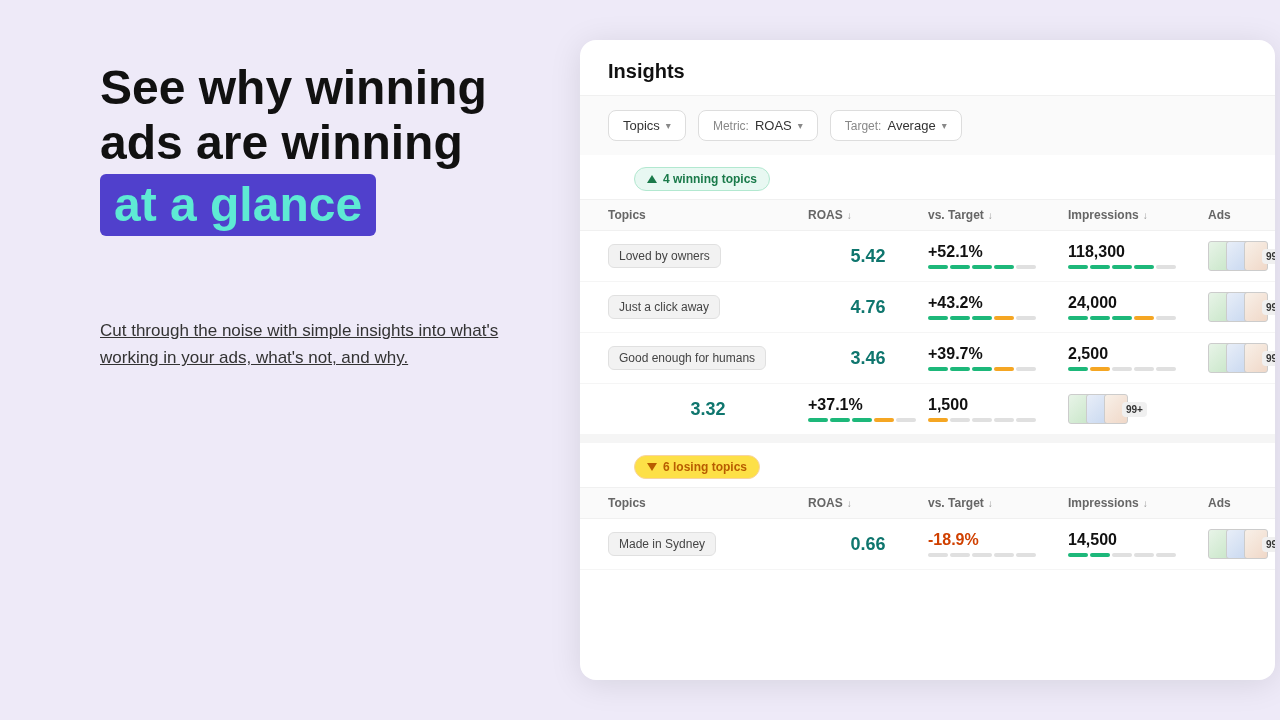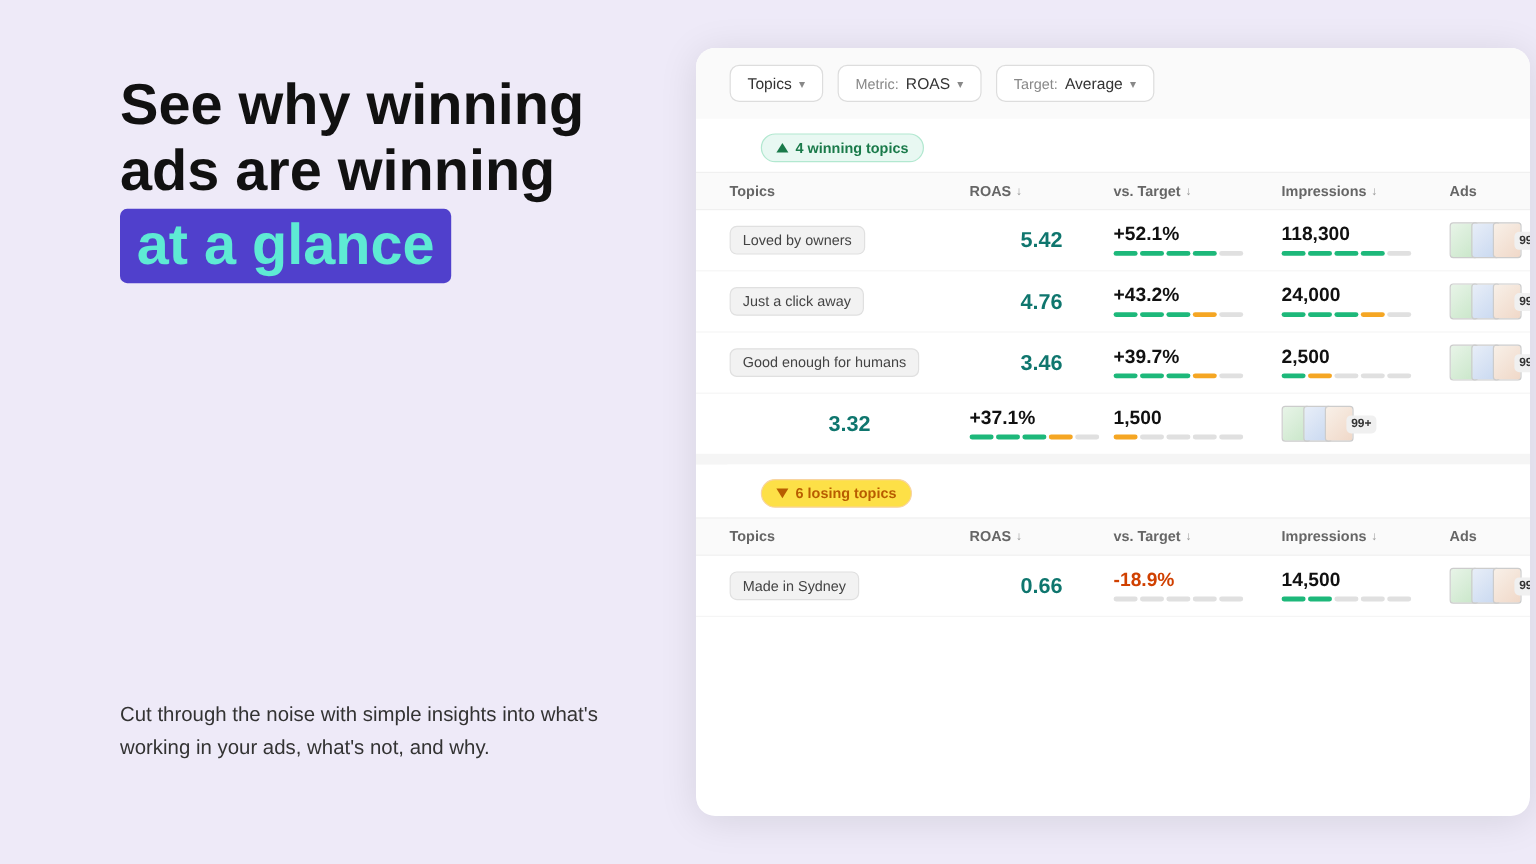--- a/index.html
+++ b/index.html
@@ -12,21 +12,22 @@
       display: flex;
     }
 
     
     .left-panel {
       width: 580px;
       min-width: 580px;
       padding: 60px 60px 60px 100px;
       display: flex;
       flex-direction: column;
-      justify-content: space-between;
+      justify-content: flex-start;
+      gap: 37px;
     }
 
     .headline {
       font-size: 48px;
       font-weight: 800;
       color: #111;
       line-height: 1.15;
       margin-bottom: 8px;
     }
 
@@ -41,20 +42,21 @@
       line-height: 1.2;
       margin-top: 4px;
     }
 
     .body-text {
       font-size: 17px;
       color: #333;
       line-height: 1.6;
       margin-top: 36px;
       margin-bottom: 24px;
+      text-decoration: underline;
     }
 
     .body-text2 {
       font-size: 17px;
       color: #333;
       line-height: 1.6;
     }
 
     
     .right-panel {
@@ -310,20 +312,23 @@
     <span>See why winning</span><br>
     <span>ads are winning</span><br>
     <span class="headline-highlight">at a glance</span>
   </div>
   <p class="body-text">Cut through the noise with simple insights into what's working in your ads, what's not, and why.</p>
 </div>
 
 <div class="right-panel">
   <div class="dashboard-card">
 
+    <div class="card-header">
+      <span class="card-title">Insights</span>
+    </div>
 
     <div class="filters-row">
       <div class="filter-btn">
         <span>Topics</span>
         <span class="chevron">▾</span>
       </div>
       <div class="filter-btn">
         <span class="filter-label">Metric:</span>
         <span>ROAS</span>
         <span class="chevron">▾</span>

